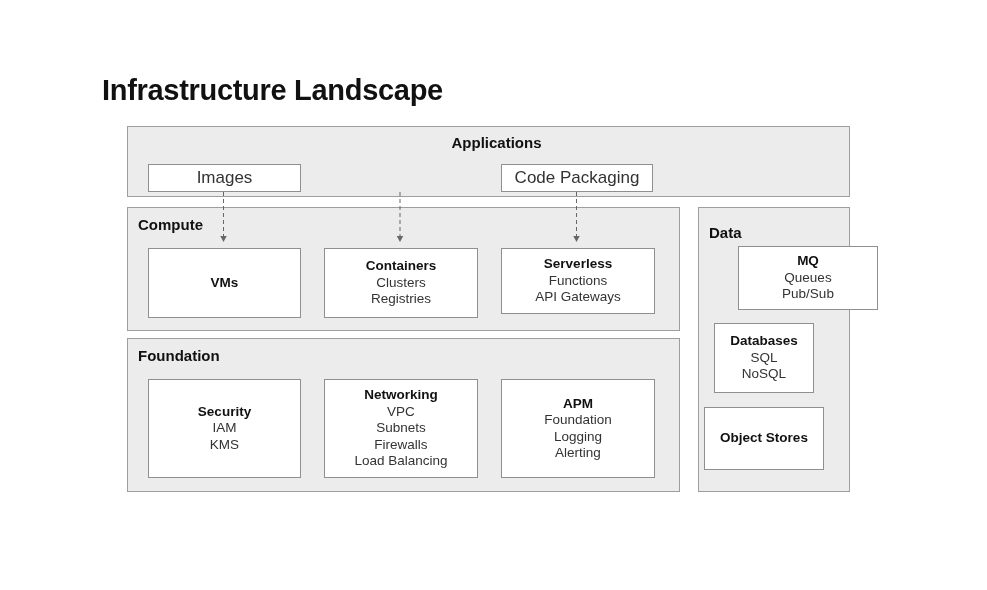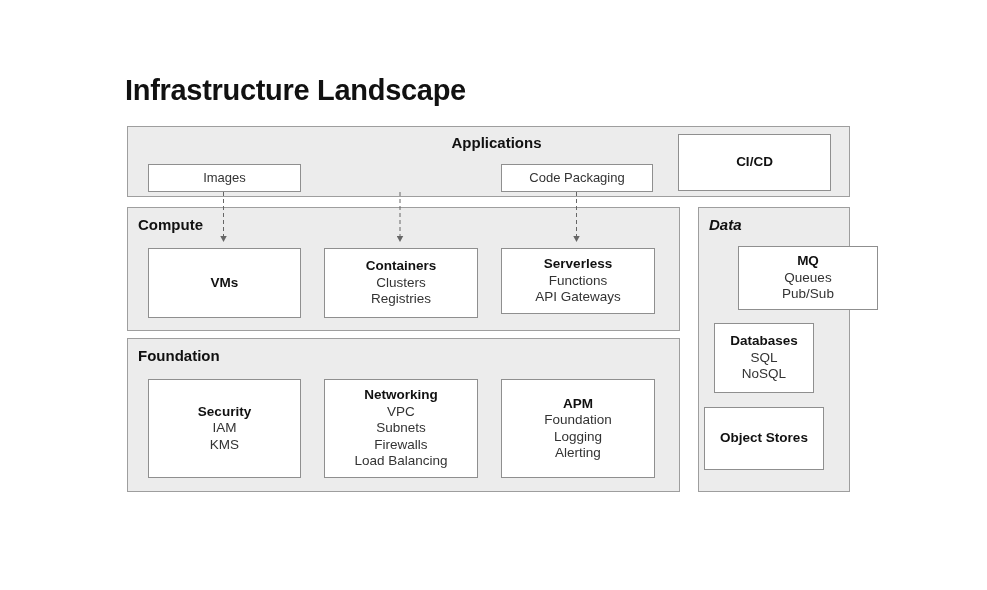--- a/index.html
+++ b/index.html
@@ -17,21 +17,21 @@
   body { font-family: "Liberation Sans", "DejaVu Sans", sans-serif; }
   .canvas {
     position: relative;
     width: 987px;
     height: 590px;
     background: var(--page-bg);
     overflow: hidden;
   }
   .page-title {
     position: absolute;
-    left: 125px;
+    left: 102px;
     top: 74px;
     font-size: 29px;
     font-weight: 700;
     color: var(--title-text);
     letter-spacing: -0.3px;
   }
   .panel {
     position: absolute;
     background: var(--panel-bg);
     border: 1px solid var(--panel-border);
@@ -61,21 +61,21 @@
   .box-title {
     font-size: 13.5px;
     font-weight: 700;
     color: var(--title-text);
   }
   .box-item {
     font-size: 13.5px;
     color: var(--item-text);
   }
   .small-label {
-    font-size: 13px;
+    font-size: 17px;
     color: var(--item-text);
   }
   .arrows {
     position: absolute;
     left: 0; top: 0;
     pointer-events: none;
   }
   .arrow-line {
     stroke: var(--arrow);
     stroke-width: 1;
@@ -90,23 +90,20 @@
 
   <div class="page-title">Infrastructure Landscape</div>
 
   <div class="panel" style="left:127px; top:126px; width:723px; height:71px;">
     <div class="panel-label centered" style="top:7px;">Applications</div>
     <div class="box" style="left:20px; top:37px; width:153px; height:28px;">
       <div class="small-label">Images</div>
     </div>
     <div class="box" style="left:373px; top:37px; width:152px; height:28px;">
       <div class="small-label">Code Packaging</div>
-    </div>
-    <div class="box" style="left:550px; top:7px; width:153px; height:57px;">
-      <div class="box-title">CI/CD</div>
     </div>
   </div>
 
   <div class="panel" style="left:127px; top:207px; width:553px; height:124px;">
     <div class="panel-label" style="left:10px; top:8px;">Compute</div>
     <div class="box" style="left:20px; top:40px; width:153px; height:70px;">
       <div class="box-title">VMs</div>
     </div>
     <div class="box" style="left:196px; top:40px; width:154px; height:70px;">
       <div class="box-title">Containers</div>
@@ -136,21 +133,21 @@
     </div>
     <div class="box" style="left:373px; top:40px; width:154px; height:99px;">
       <div class="box-title">APM</div>
       <div class="box-item">Foundation</div>
       <div class="box-item">Logging</div>
       <div class="box-item">Alerting</div>
     </div>
   </div>
 
   <div class="panel" style="left:698px; top:207px; width:152px; height:285px;">
-    <div class="panel-label" style="left:10px; top:8px;font-style:italic;">Data</div>
+    <div class="panel-label" style="left:10px; top:16px;">Data</div>
     <div class="box" style="left:15px; top:38px; width:140px; height:64px;margin-left:24px;">
       <div class="box-title">MQ</div>
       <div class="box-item">Queues</div>
       <div class="box-item">Pub/Sub</div>
     </div>
     <div class="box" style="left:15px; top:115px; width:100px; height:70px;text-align:right;">
       <div class="box-title">Databases</div>
       <div class="box-item">SQL</div>
       <div class="box-item">NoSQL</div>
     </div>

